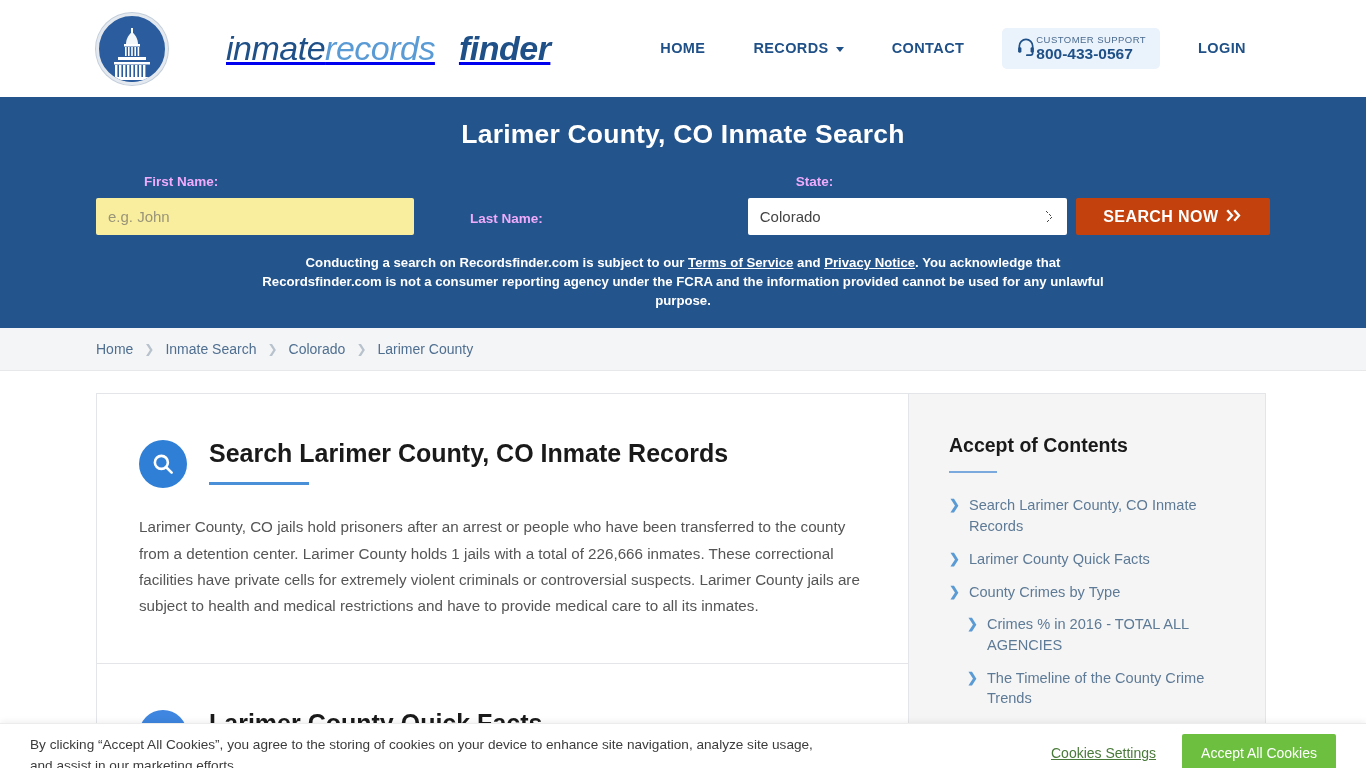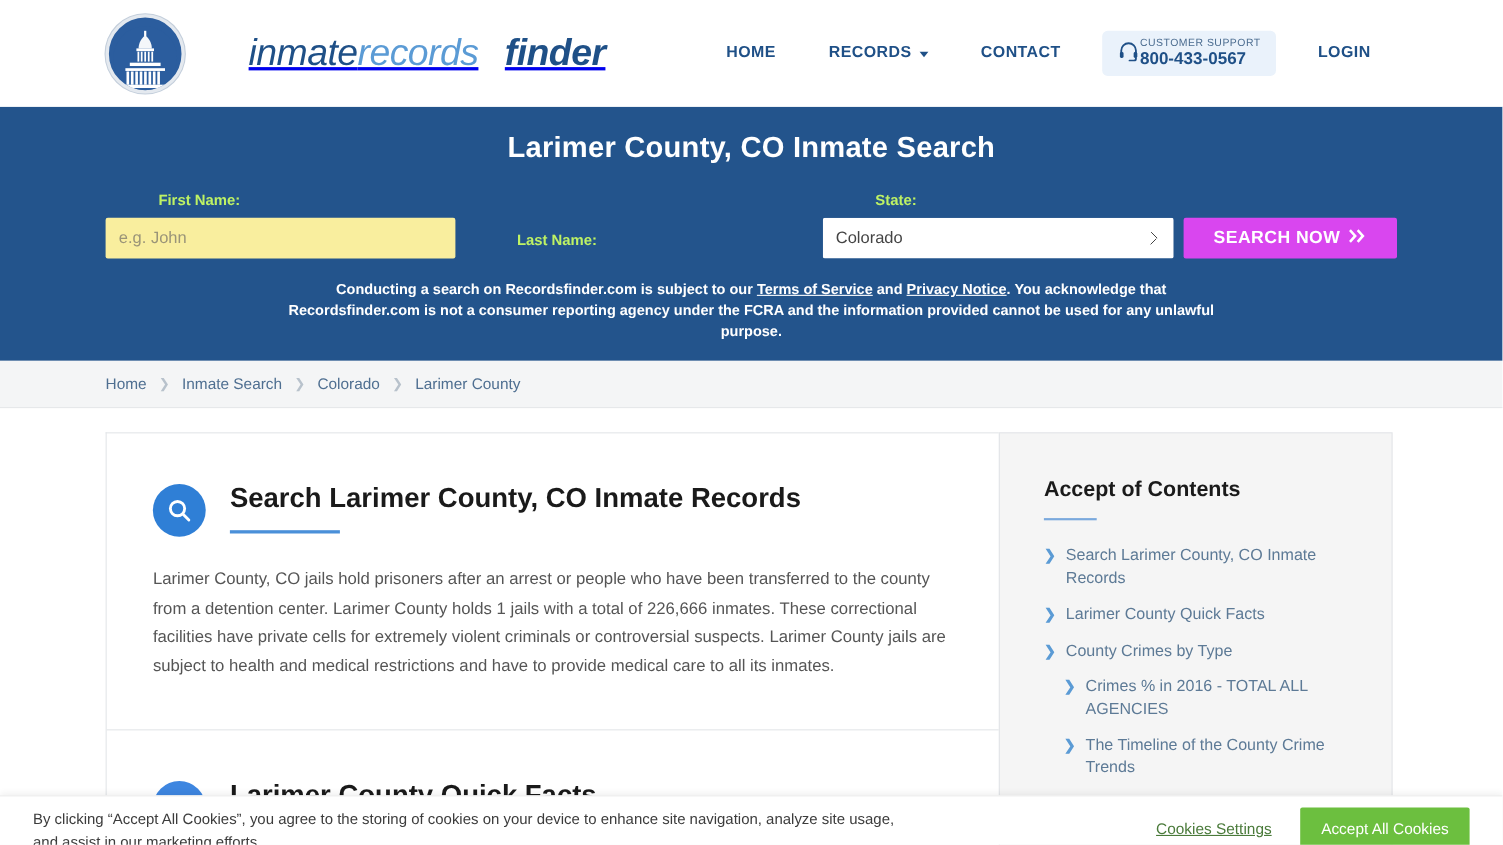--- a/index.html
+++ b/index.html
@@ -61,21 +61,21 @@
     background: #23548c;
     padding: 22px 96px 18px;
     color: #fff;
   }
   .band-title {
     text-align: center; font-size: 26.5px; font-weight: 700;
     color: #ffffff; letter-spacing: .2px; margin-bottom: 24px;
   }
   .form-row { display: flex; align-items: flex-end; gap: 0; }
   .field { display: flex; flex-direction: column; }
-  .field-label { font-size: 13.5px; font-weight: 700; color: #bef264; margin-bottom: 9px; padding-left: 48px; }
+  .field-label { font-size: 13.5px; font-weight: 700; color: #f0abfc; margin-bottom: 9px; padding-left: 48px; }
   .text-input {
     height: 37px; background: #f9ee9e; border: none; border-radius: 2px;
     font-size: 15px; padding: 0 12px; color: #555;
     font-family: "Liberation Sans", sans-serif;
   }
   .text-input::placeholder { color: #9a9478; }
   .f-first { width: 319px; margin-right: 8px; }
   .f-last  { width: 319px; margin-right: 8px; }
   .f-state { width: 320px; margin-right: 9px; }
   .state-select {
@@ -84,21 +84,21 @@
     font-family: "Liberation Sans", sans-serif;
     -webkit-appearance: none; appearance: none;
     background-image:
       linear-gradient(45deg, transparent 50%, #444 50%, #444 58%, transparent 58%),
       linear-gradient(135deg, transparent 42%, #444 42%, #444 50%, transparent 50%);
     background-position: right 15px top 13px, right 15px top 19px;
     background-size: 6px 6px, 6px 6px;
     background-repeat: no-repeat;
   }
   .search-btn {
-    height: 37px; width: 195px; background: #d946ef; color: #fff;
+    height: 37px; width: 195px; background: #c2410c; color: #fff;
     border: none; border-radius: 2px; cursor: pointer;
     font-size: 16px; font-weight: 700; letter-spacing: .4px;
     font-family: "Liberation Sans", sans-serif;
     display: flex; align-items: center; justify-content: center; gap: 8px;
   }
   .disclaimer {
     margin: 18px auto 0; max-width: 845px; text-align: center;
     font-size: 13.2px; line-height: 1.45; color: #ffffff; font-weight: 600;
   }
   .disclaimer a { color: #ffffff; text-decoration: underline; }

